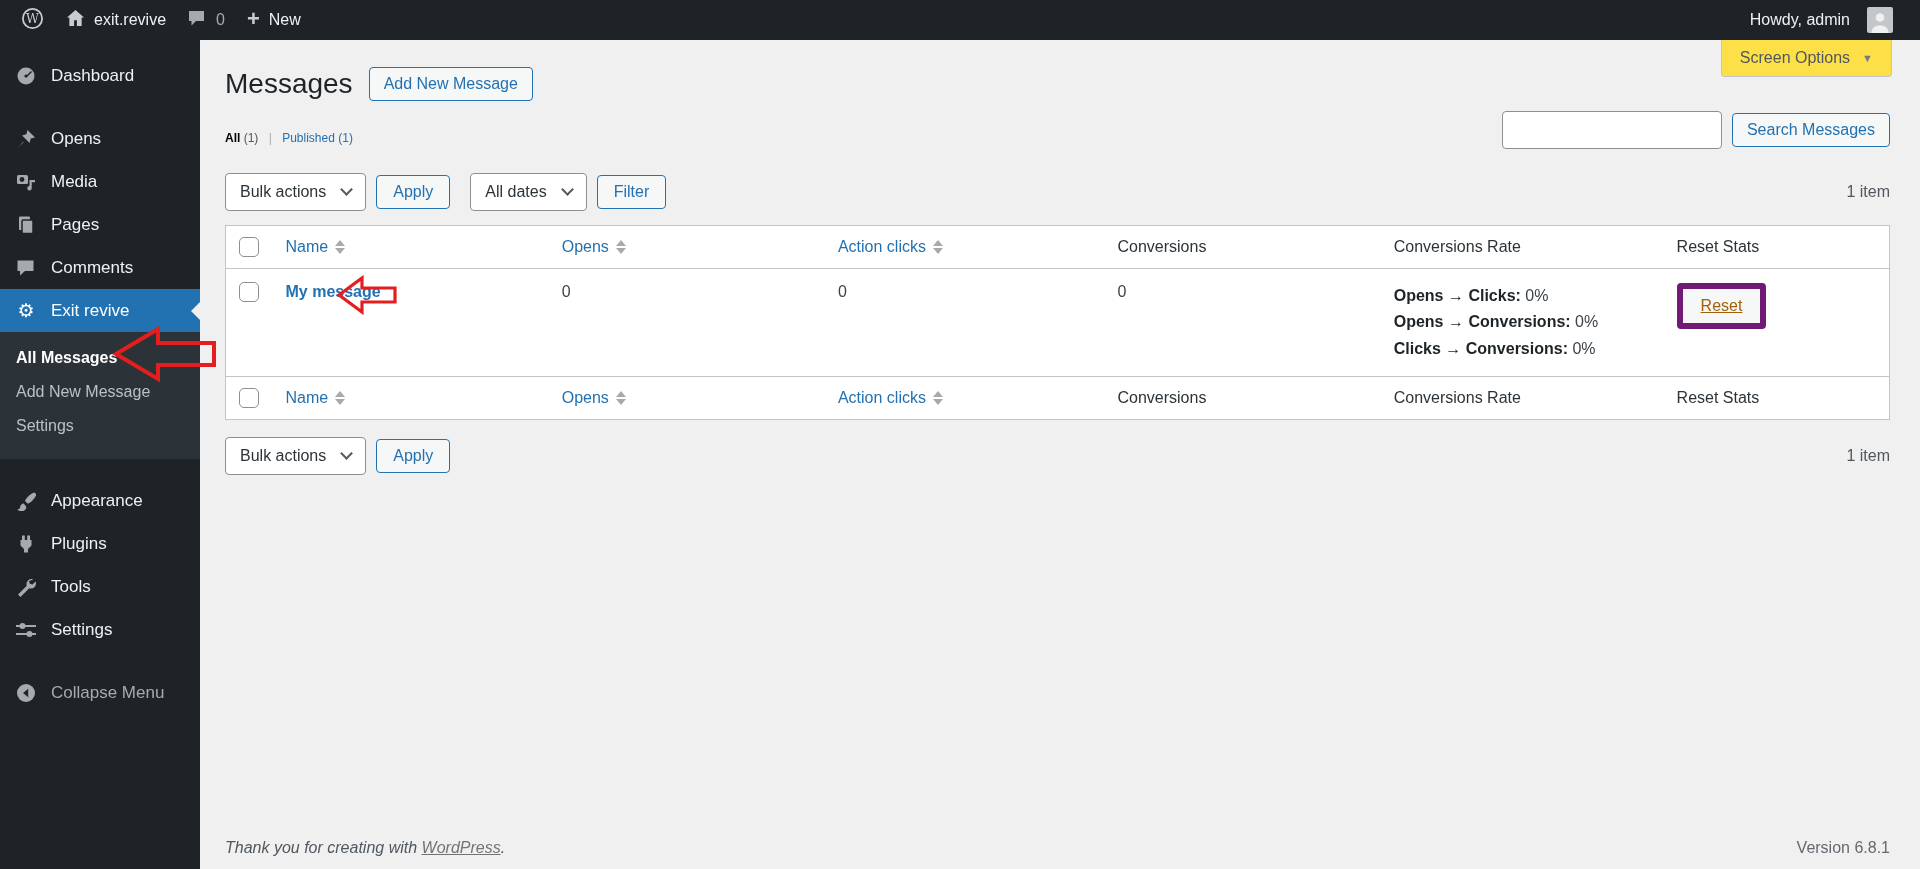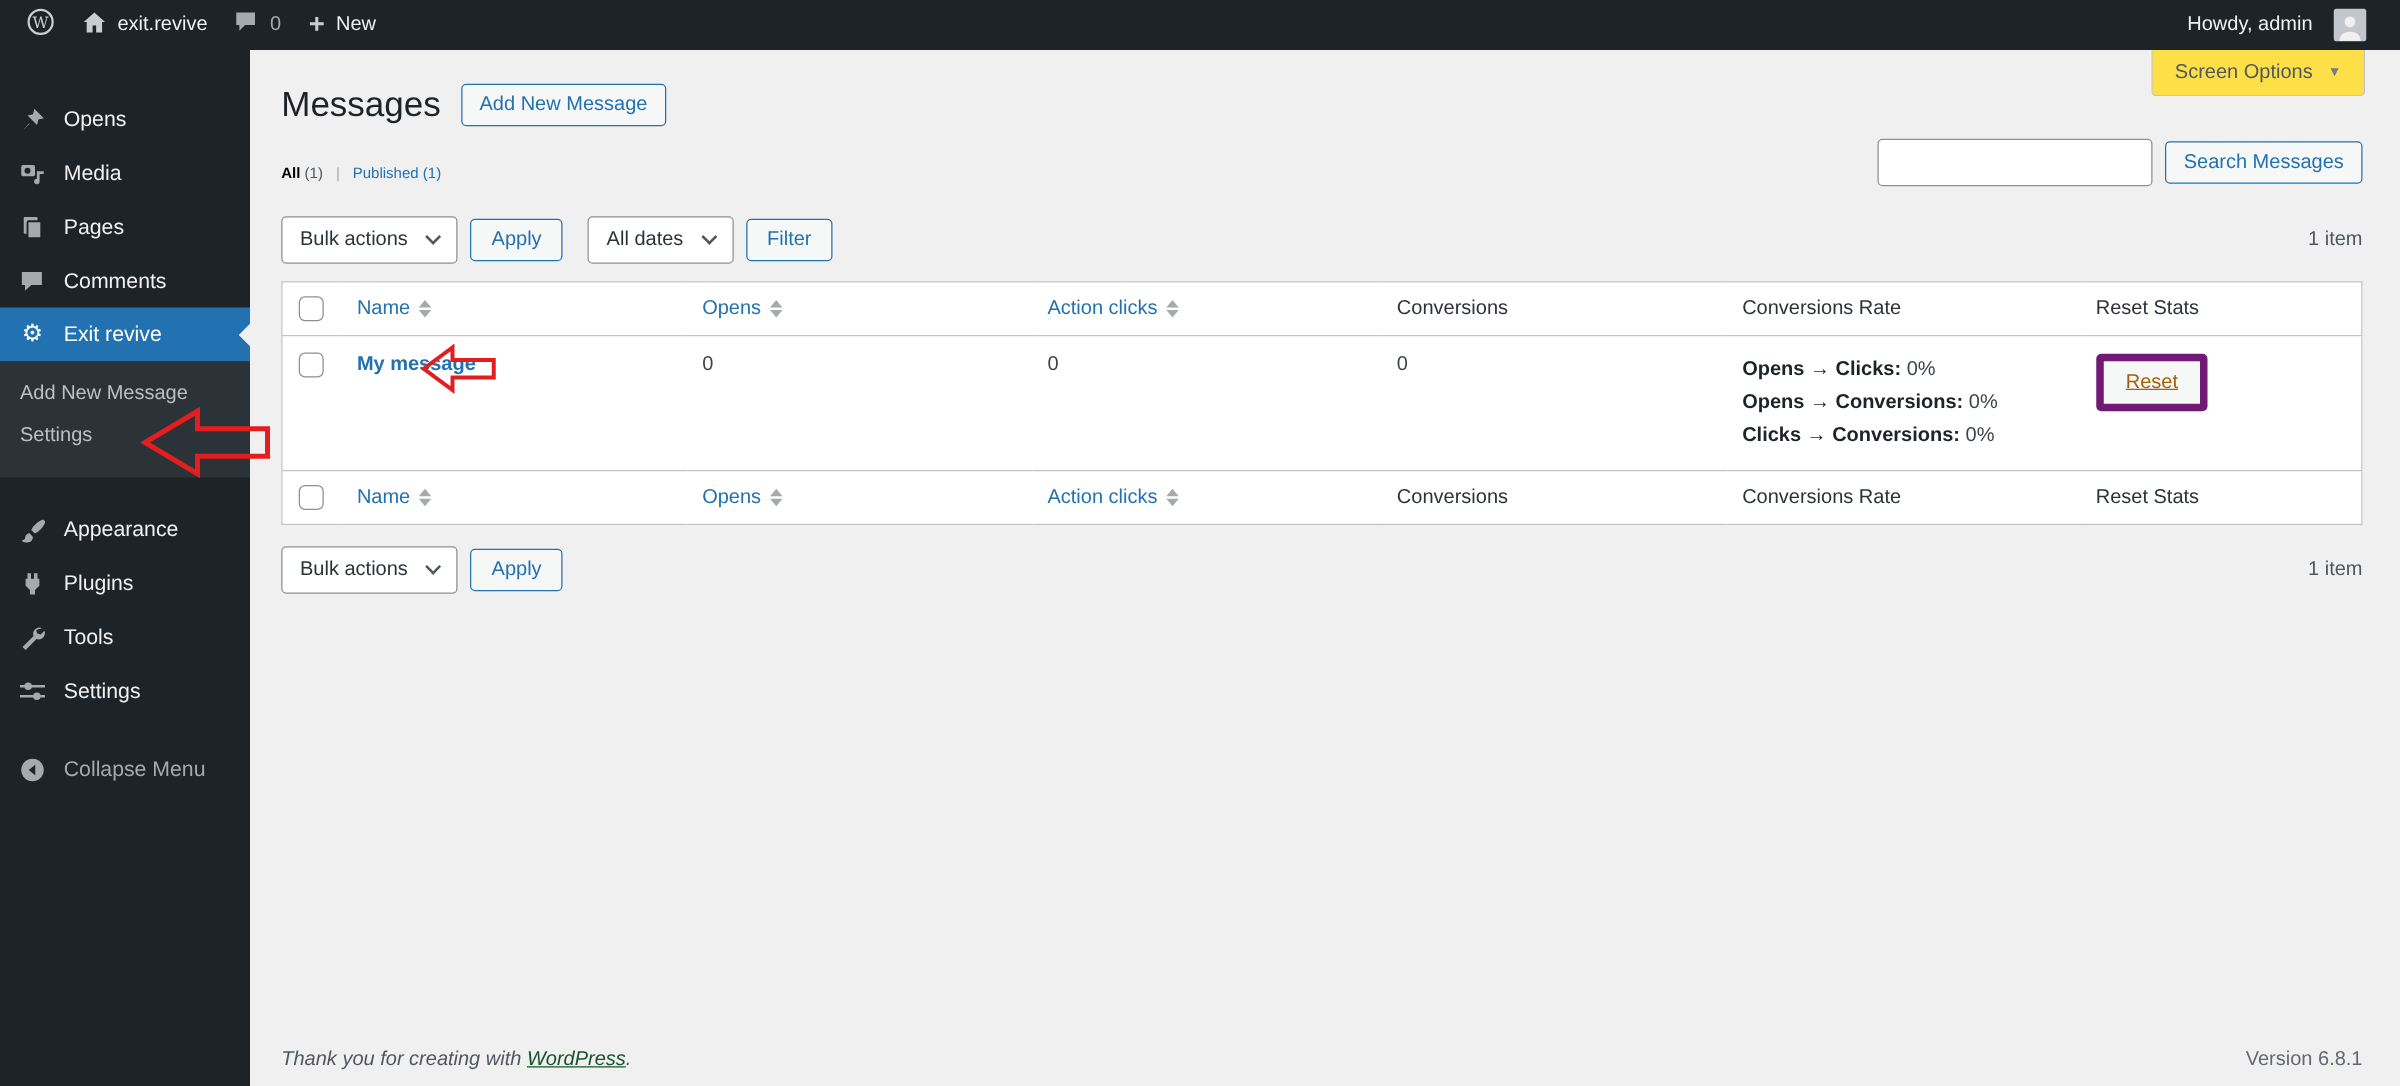--- a/index.html
+++ b/index.html
@@ -78,21 +78,21 @@
   .cbx { appearance:none; -webkit-appearance:none; width:20px; height:20px; border:1.5px solid #8c8f94; border-radius:5px; background:#fff; cursor:pointer; display:inline-block; }
   .row-title { color:#2271b1; font-weight:600; text-decoration:none; cursor:pointer; font-size:16px; }
   .rate-line { line-height:1.65; white-space:nowrap; }
   .rate-line b { color:#1d2327; }
   .reset-btn { background:#f6f7f7; border:6px solid #701a75; color:#a16207; border-radius:4px; padding:8px 18px; font-size:16px; cursor:pointer;text-decoration:underline; }
   .row-bottom { display:flex; align-items:center; margin-top:17px; }
 
   
   .foot { position:absolute; left:225px; right:30px; bottom:12px; display:flex; align-items:center; font-size:16px; }
   .thanks { font-style:italic; color:#50575e; }
-  .thanks a { color:#14532d; cursor:pointer;text-align:center; }
+  .thanks a { color:#737373; cursor:pointer;text-align:center; }
   .version { margin-left:auto; color:#646970; }
 
   
   .annot { position:absolute; z-index:40; pointer-events:none; }
   .annot svg { display:block; }
 </style>
 </head>
 <body>
 
 <div class="screen">
@@ -134,20 +134,30 @@
               <circle cx="12" cy="8.5" r="4.3" fill="#f0f0f1"></circle>
               <path fill="#f0f0f1" d="M3.5 24c0-5.3 4-7.6 8.5-7.6s8.5 2.3 8.5 7.6z"></path>
             </svg>
         </span>
       </div>
     </div>
   </div>
 
   <div class="sidebar">
     <div class="menu-top-pad"></div>
+    <div class="menu-item">
+      <span class="micon">
+        <svg width="20" height="20" viewBox="0 0 20 20">
+            <circle cx="10" cy="10" r="8.5"></circle>
+            <path fill="#1d2327" d="M10 10L15 5l1 1-5 5z"></path>
+            <circle cx="10" cy="10" r="1.6" fill="#1d2327"></circle>
+          </svg>
+      </span>
+      <span>Dashboard</span>
+    </div>
     <div class="menu-gap"></div>
     <div class="menu-item">
       <span class="micon">
         <svg width="20" height="20" viewBox="0 0 20 20">
             <path d="M11.5 1l7.5 7.5-4.3 1.1-1.1 4.3-7.5-7.5 4.3-1.1z"></path>
             <path d="M7.2 12.8L2 18.5 7.7 13z"></path>
           </svg>
       </span>
       <span>Opens</span>
     </div>
@@ -176,20 +186,21 @@
             <path d="M1.5 1.5h16v10.5h-8.5L4 16.5v-4.5h-2.5z"></path>
           </svg>
       </span>
       <span>Comments</span>
     </div>
     <div class="menu-item active">
       <span class="micon gear-glyph">⚙</span>
       <span>Exit revive</span>
     </div>
     <div class="submenu">
+      <a class="sub-item current">All Messages</a>
       <a class="sub-item">Add New Message</a>
       <a class="sub-item">Settings</a>
     </div>
     <div class="menu-gap"></div>
     <div class="menu-item">
       <span class="micon">
         <svg width="20" height="20" viewBox="0 0 20 20">
             <path d="M18.5 1.5c-4 1-8.5 5.5-9.5 8.5l2.8 2.8c3-1 7.5-5.5 8.5-9.5z"></path>
             <path d="M7.8 12.5c-2 0-3.8 1.7-3.8 4.4-.8 1-1.8 1.3-2.8 1.3 1 1.4 2.6 2.1 4.3 2.1 2.8 0 4.8-1.9 4.8-4.6z"></path>
           </svg>

